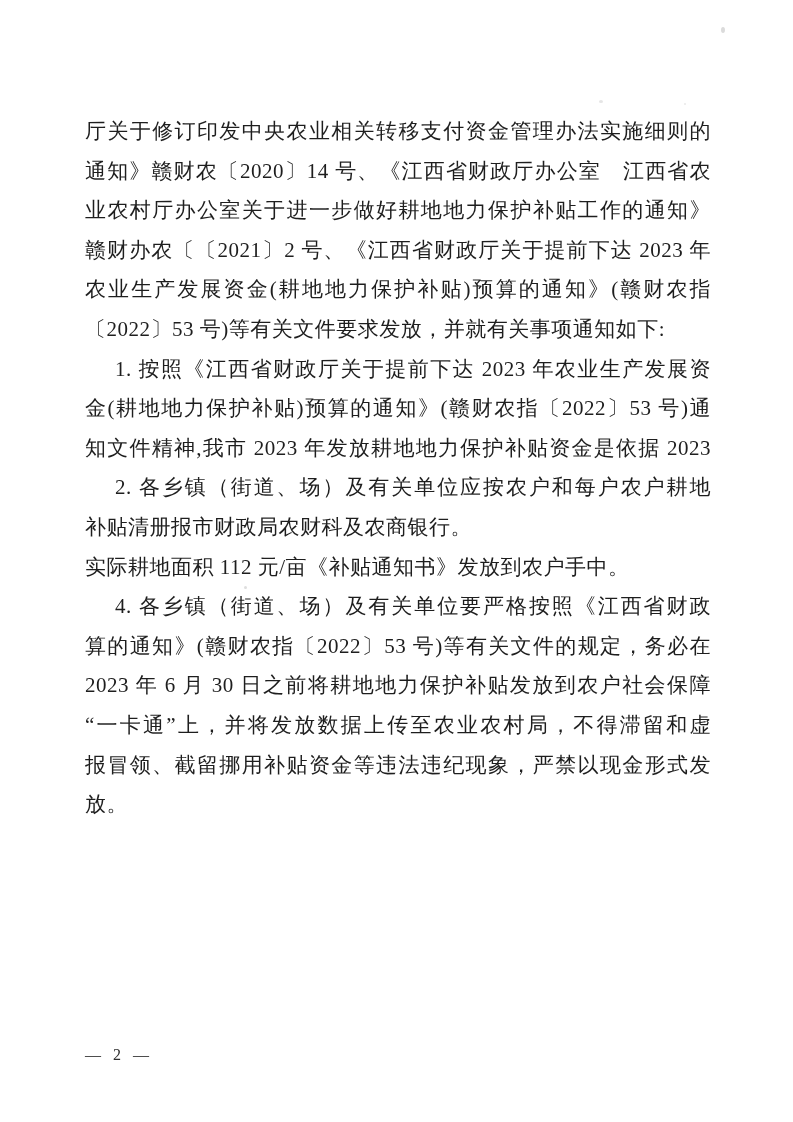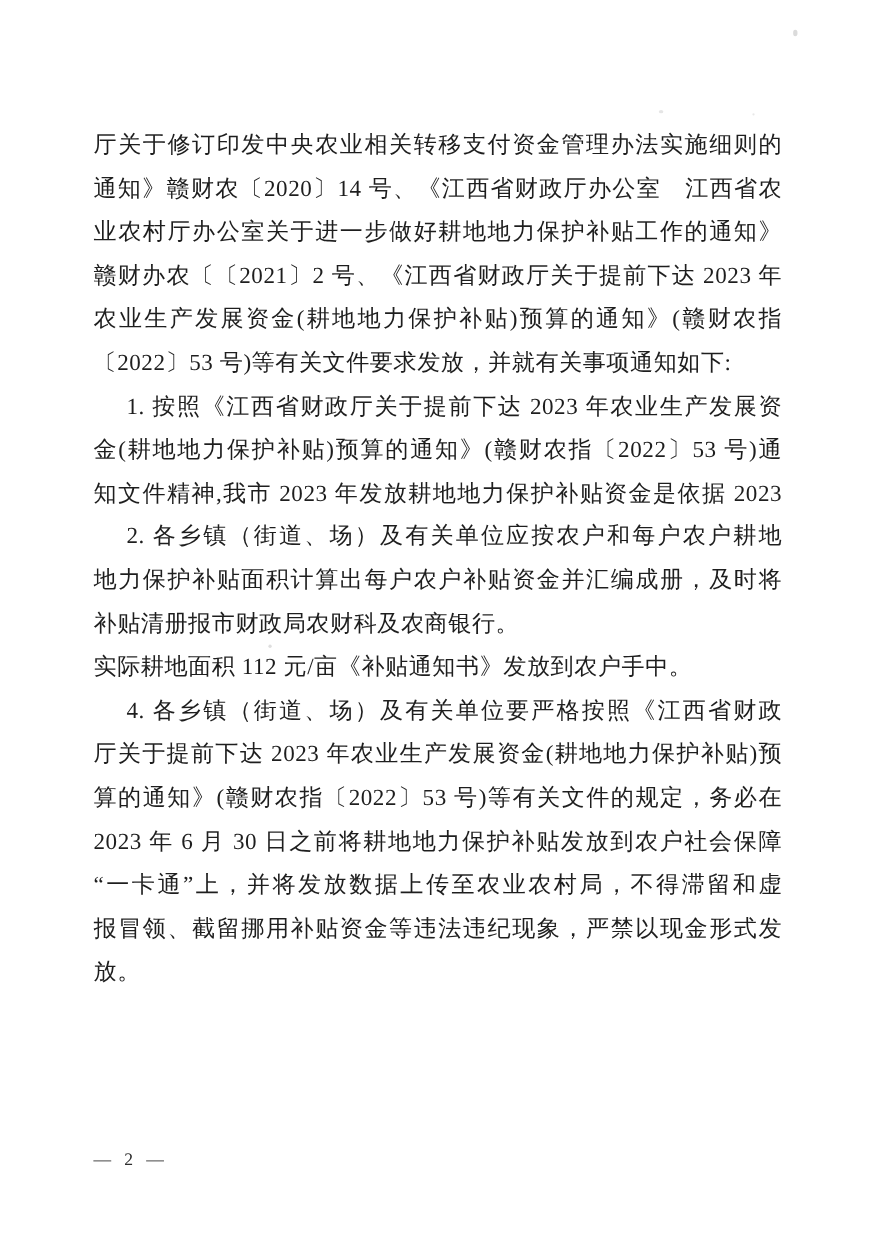--- a/index.html
+++ b/index.html
@@ -66,25 +66,23 @@
     <div class="line">厅关于修订印发中央农业相关转移支付资金管理办法实施细则的</div>
     <div class="line">通知》赣财农〔2020〕14 号、《江西省财政厅办公室　江西省农</div>
     <div class="line">业农村厅办公室关于进一步做好耕地地力保护补贴工作的通知》</div>
     <div class="line">赣财办农〔〔2021〕2 号、《江西省财政厅关于提前下达 2023 年</div>
     <div class="line">农业生产发展资金(耕地地力保护补贴)预算的通知》(赣财农指</div>
     <div class="line last">〔2022〕53 号)等有关文件要求发放，并就有关事项通知如下:</div>
     <div class="line indent">1. 按照《江西省财政厅关于提前下达 2023 年农业生产发展资</div>
     <div class="line">金(耕地地力保护补贴)预算的通知》(赣财农指〔2022〕53 号)通</div>
     <div class="line">知文件精神,我市 2023 年发放耕地地力保护补贴资金是依据 2023</div>
     <div class="line indent">2. 各乡镇（街道、场）及有关单位应按农户和每户农户耕地</div>
-    <div class="line">地力保护补贴面积计算出每户农户补贴资金并汇编成册，及时将</div>
     <div class="line last">补贴清册报市财政局农财科及农商银行。</div>
     <div class="line last">实际耕地面积 112 元/亩《补贴通知书》发放到农户手中。</div>
     <div class="line indent">4. 各乡镇（街道、场）及有关单位要严格按照《江西省财政</div>
-    <div class="line">厅关于提前下达 2023 年农业生产发展资金(耕地地力保护补贴)预</div>
     <div class="line">算的通知》(赣财农指〔2022〕53 号)等有关文件的规定，务必在</div>
     <div class="line">2023 年 6 月 30 日之前将耕地地力保护补贴发放到农户社会保障</div>
     <div class="line">“一卡通”上，并将发放数据上传至农业农村局，不得滞留和虚</div>
     <div class="line">报冒领、截留挪用补贴资金等违法违纪现象，严禁以现金形式发</div>
     <div class="line last">放。</div>
   </div>
 
   <div class="page-number">— 2 —</div>
 
   <div class="speck s1"></div>

